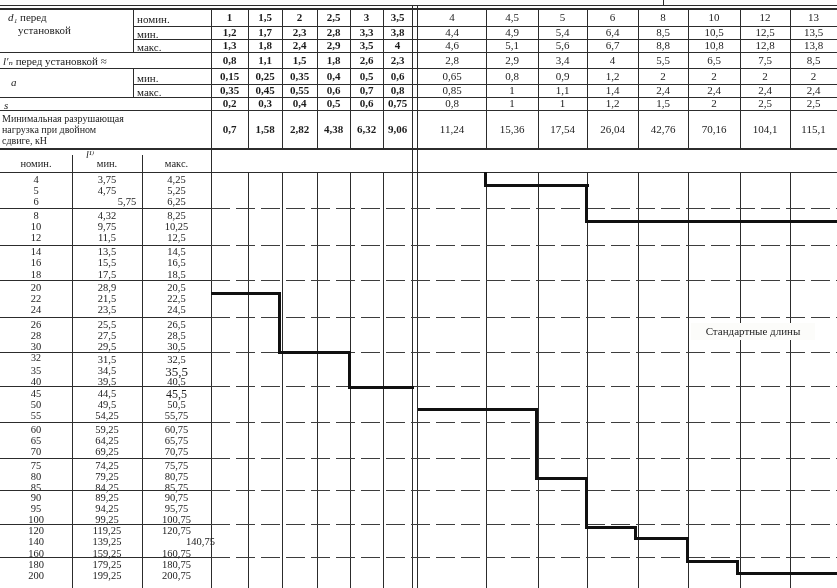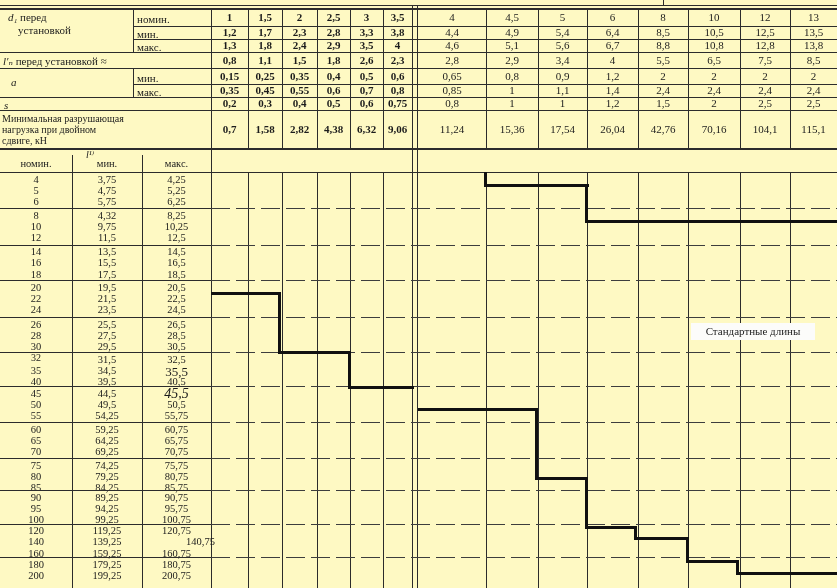--- a/index.html
+++ b/index.html
@@ -1,16 +1,16 @@
 <!DOCTYPE html>
 <html><head>
 <meta charset="utf-8">
 <style>
   html,body{margin:0;padding:0;background:#e9e9e5;}
-  #page{position:relative;width:837px;height:588px;background:#fef9c3;overflow:hidden;
+  #page{position:relative;width:837px;height:588px;background:#ffffff;overflow:hidden;
         font-family:"Liberation Serif","DejaVu Serif",serif;color:#1c1c1c;}
   .ln{position:absolute;background:#2c2c2c;}
   .cell{position:absolute;display:flex;align-items:center;justify-content:center;line-height:1;}
   .lbl{position:absolute;font-size:11px;line-height:1.1;white-space:nowrap;}
   .dash{position:absolute;height:1px;
         background:repeating-linear-gradient(90deg,#3d3d3d 0 19px,transparent 19px 25px);}
   .thick{position:absolute;background:#101010;}
   .it{font-style:italic;}
   .small{font-size:10px;}
 </style>
@@ -200,21 +200,21 @@
     <div class="ln" style="left: 688px; top: 172px; width: 1px; height: 416px;"></div>
     <div class="ln" style="left: 740px; top: 172px; width: 1px; height: 416px;"></div>
     <div class="ln" style="left: 790px; top: 172px; width: 1px; height: 416px;"></div>
     <div class="cell" style="left: 0px; top: 174.5px; width: 72px; height: 11px; font-size: 10.5px;">4</div>
     <div class="cell" style="left: 72px; top: 174.5px; width: 70px; height: 11px; font-size: 10.5px;">3,75</div>
     <div class="cell" style="left: 142px; top: 174.5px; width: 69px; height: 11px; font-size: 10.5px;">4,25</div>
     <div class="cell" style="left: 0px; top: 185.7px; width: 72px; height: 11px; font-size: 10.5px;">5</div>
     <div class="cell" style="left: 72px; top: 185.7px; width: 70px; height: 11px; font-size: 10.5px;">4,75</div>
     <div class="cell" style="left: 142px; top: 185.7px; width: 69px; height: 11px; font-size: 10.5px;">5,25</div>
     <div class="cell" style="left: 0px; top: 196.9px; width: 72px; height: 11px; font-size: 10.5px;">6</div>
-    <div class="cell" style="left: 72px; top: 196.9px; width: 70px; height: 11px; font-size: 10.5px;">5,75</div>
+    <div class="cell" style="left: 72px; top: 196.9px; width: 70px; height: 11px; font-size: 10.5px; padding-left: 20px;">5,75</div>
     <div class="cell" style="left: 142px; top: 196.9px; width: 69px; height: 11px; font-size: 10.5px;">6,25</div>
     <div class="ln" style="left: 0px; top: 208px; width: 211px; height: 1px;"></div>
     <div class="dash" style="left: 211px; top: 208px; width: 626px;"></div>
     <div class="cell" style="left: 0px; top: 210.5px; width: 72px; height: 11px; font-size: 10.5px;">8</div>
     <div class="cell" style="left: 72px; top: 210.5px; width: 70px; height: 11px; font-size: 10.5px;">4,32</div>
     <div class="cell" style="left: 142px; top: 210.5px; width: 69px; height: 11px; font-size: 10.5px;">8,25</div>
     <div class="cell" style="left: 0px; top: 221.7px; width: 72px; height: 11px; font-size: 10.5px;">10</div>
     <div class="cell" style="left: 72px; top: 221.7px; width: 70px; height: 11px; font-size: 10.5px;">9,75</div>
     <div class="cell" style="left: 142px; top: 221.7px; width: 69px; height: 11px; font-size: 10.5px;">10,25</div>
     <div class="cell" style="left: 0px; top: 232.9px; width: 72px; height: 11px; font-size: 10.5px;">12</div>
@@ -227,21 +227,21 @@
     <div class="cell" style="left: 142px; top: 247px; width: 69px; height: 11px; font-size: 10.5px;">14,5</div>
     <div class="cell" style="left: 0px; top: 258.2px; width: 72px; height: 11px; font-size: 10.5px;">16</div>
     <div class="cell" style="left: 72px; top: 258.2px; width: 70px; height: 11px; font-size: 10.5px;">15,5</div>
     <div class="cell" style="left: 142px; top: 258.2px; width: 69px; height: 11px; font-size: 10.5px;">16,5</div>
     <div class="cell" style="left: 0px; top: 269.4px; width: 72px; height: 11px; font-size: 10.5px;">18</div>
     <div class="cell" style="left: 72px; top: 269.4px; width: 70px; height: 11px; font-size: 10.5px;">17,5</div>
     <div class="cell" style="left: 142px; top: 269.4px; width: 69px; height: 11px; font-size: 10.5px;">18,5</div>
     <div class="ln" style="left: 0px; top: 280px; width: 211px; height: 1px;"></div>
     <div class="dash" style="left: 211px; top: 280px; width: 626px;"></div>
     <div class="cell" style="left: 0px; top: 282.5px; width: 72px; height: 11px; font-size: 10.5px;">20</div>
-    <div class="cell" style="left: 72px; top: 282.5px; width: 70px; height: 11px; font-size: 10.5px;">19,5</div>
+    <div class="cell" style="left: 72px; top: 282.5px; width: 70px; height: 11px; font-size: 10.5px;">28,9</div>
     <div class="cell" style="left: 142px; top: 282.5px; width: 69px; height: 11px; font-size: 10.5px;">20,5</div>
     <div class="cell" style="left: 0px; top: 293.7px; width: 72px; height: 11px; font-size: 10.5px;">22</div>
     <div class="cell" style="left: 72px; top: 293.7px; width: 70px; height: 11px; font-size: 10.5px;">21,5</div>
     <div class="cell" style="left: 142px; top: 293.7px; width: 69px; height: 11px; font-size: 10.5px;">22,5</div>
     <div class="cell" style="left: 0px; top: 304.9px; width: 72px; height: 11px; font-size: 10.5px;">24</div>
     <div class="cell" style="left: 72px; top: 304.9px; width: 70px; height: 11px; font-size: 10.5px;">23,5</div>
     <div class="cell" style="left: 142px; top: 304.9px; width: 69px; height: 11px; font-size: 10.5px;">24,5</div>
     <div class="ln" style="left: 0px; top: 317px; width: 211px; height: 1px;"></div>
     <div class="dash" style="left: 211px; top: 317px; width: 626px;"></div>
     <div class="cell" style="left: 0px; top: 319.5px; width: 72px; height: 11px; font-size: 10.5px;">26</div>
@@ -261,21 +261,21 @@
     <div class="cell" style="left: 0px; top: 365.7px; width: 72px; height: 11px; font-size: 10.5px;">35</div>
     <div class="cell" style="left: 72px; top: 365.7px; width: 70px; height: 11px; font-size: 10.5px;">34,5</div>
     <div class="cell" style="left: 142px; top: 365.7px; width: 69px; height: 11px; font-size: 13px;">35,5</div>
     <div class="cell" style="left: 0px; top: 376.9px; width: 72px; height: 11px; font-size: 10.5px;">40</div>
     <div class="cell" style="left: 72px; top: 376.9px; width: 70px; height: 11px; font-size: 10.5px;">39,5</div>
     <div class="cell" style="left: 142px; top: 376.9px; width: 69px; height: 11px; font-size: 10.5px;">40,5</div>
     <div class="ln" style="left: 0px; top: 386px; width: 211px; height: 1px;"></div>
     <div class="dash" style="left: 211px; top: 386px; width: 626px;"></div>
     <div class="cell" style="left: 0px; top: 388.5px; width: 72px; height: 11px; font-size: 10.5px;">45</div>
     <div class="cell" style="left: 72px; top: 388.5px; width: 70px; height: 11px; font-size: 10.5px;">44,5</div>
-    <div class="cell" style="left: 142px; top: 388.5px; width: 69px; height: 11px; font-size: 14px; font-style: italic;">45,5</div>
+    <div class="cell" style="left: 142px; top: 388.5px; width: 69px; height: 11px; font-size: 12px;">45,5</div>
     <div class="cell" style="left: 0px; top: 399.7px; width: 72px; height: 11px; font-size: 10.5px;">50</div>
     <div class="cell" style="left: 72px; top: 399.7px; width: 70px; height: 11px; font-size: 10.5px;">49,5</div>
     <div class="cell" style="left: 142px; top: 399.7px; width: 69px; height: 11px; font-size: 10.5px;">50,5</div>
     <div class="cell" style="left: 0px; top: 410.9px; width: 72px; height: 11px; font-size: 10.5px;">55</div>
     <div class="cell" style="left: 72px; top: 410.9px; width: 70px; height: 11px; font-size: 10.5px;">54,25</div>
     <div class="cell" style="left: 142px; top: 410.9px; width: 69px; height: 11px; font-size: 10.5px;">55,75</div>
     <div class="ln" style="left: 0px; top: 422px; width: 211px; height: 1px;"></div>
     <div class="dash" style="left: 211px; top: 422px; width: 626px;"></div>
     <div class="cell" style="left: 0px; top: 424.5px; width: 72px; height: 11px; font-size: 10.5px;">60</div>
     <div class="cell" style="left: 72px; top: 424.5px; width: 70px; height: 11px; font-size: 10.5px;">59,25</div>

